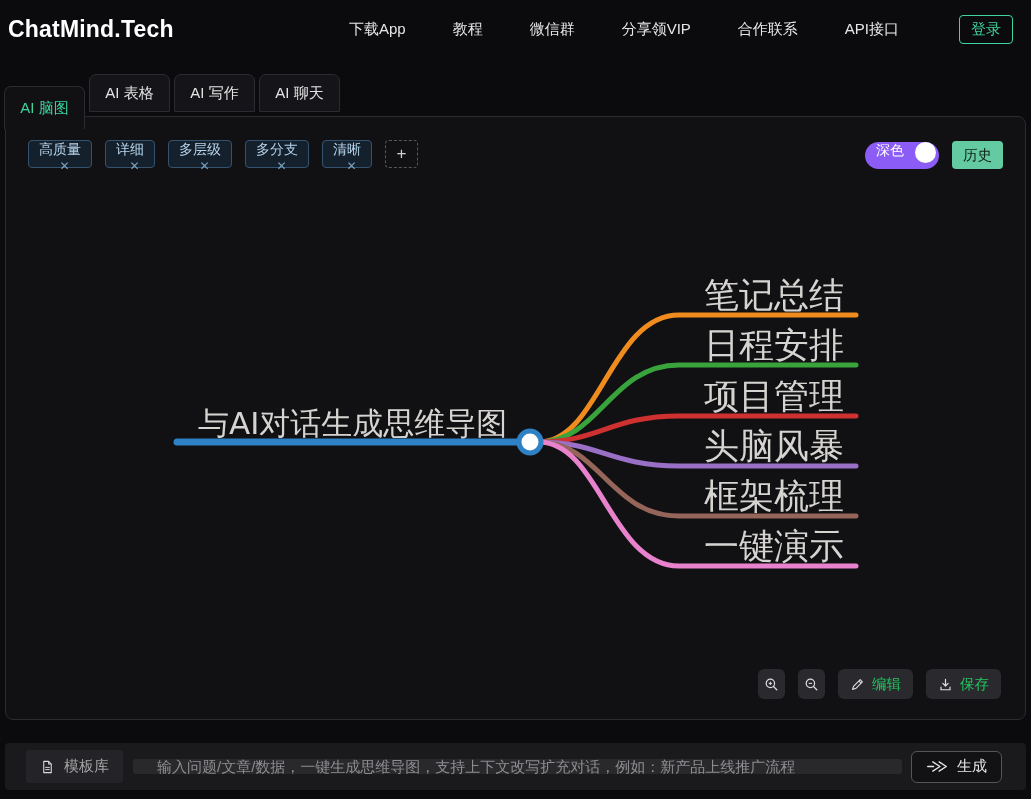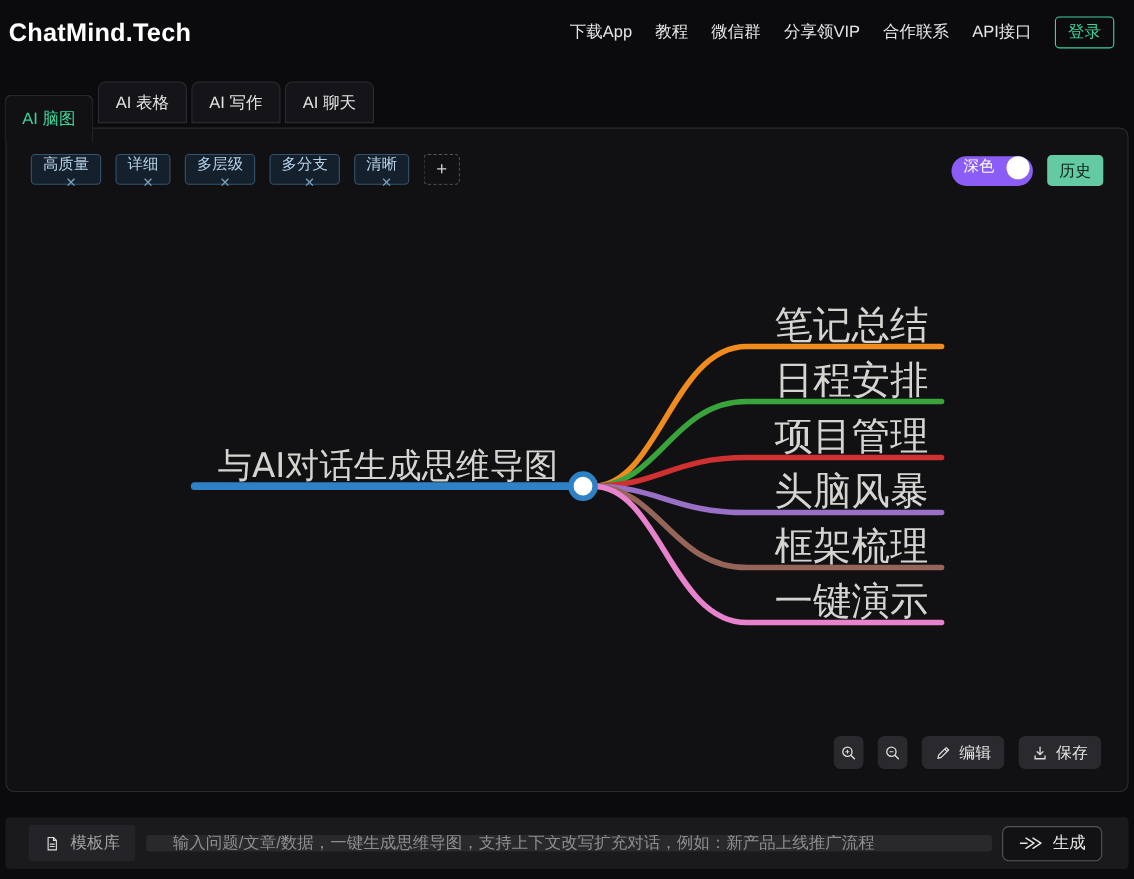--- a/index.html
+++ b/index.html
@@ -7,26 +7,27 @@
   body {
     background:#0b0b0e;
     font-family:"Liberation Sans","DejaVu Sans",sans-serif;
     color:#e8e8e8;
     position:relative;
     overflow:hidden;
   }
   
   .header { height:58px; display:flex; align-items:center; padding:0 18px 0 8px; }
   .logo { font-size:23px; font-weight:700; color:#ffffff; letter-spacing:.2px; }
-  .nav { margin-left:auto; display:flex; align-items:center; gap:21px; font-size:15px; }
+  .nav { margin-left:auto; display:flex; align-items:center; gap:47px; font-size:15px; }
   .nav a { color:#e6e6e6; text-decoration:none; cursor:pointer; }
   .login-btn {
     border:1px solid #3ed49b; color:#3ed49b; background:transparent;
     font-size:15px; padding:4px 11px; border-radius:4px; cursor:pointer;
     font-family:inherit;
+    margin-left:13px;
   }
   
   .tabbar { display:flex; gap:4px; padding-left:4px; margin-top:16px; height:38px;
             align-items:flex-start; position:relative; z-index:2; }
   .tab {
     width:81px; height:38px; display:flex; align-items:center; justify-content:center;
     background:#151519; border:1px solid #2b2b31; border-radius:7px 7px 0 0;
     font-size:15px; color:#e3e3e3; cursor:pointer;
   }
   .tab.active { height:43px; margin-bottom:-5px; border-bottom:none;
@@ -59,21 +60,21 @@
     height:28px; padding:0 11px; background:#63caa2; color:#0d221a;
     border:none; border-radius:4px; font-size:14.5px; cursor:pointer; font-family:inherit;
   }
   
   .mindmap { position:absolute; left:0; top:0; width:1019px; height:602px; }
   .mindmap text { font-family:"DejaVu Sans","Liberation Sans",sans-serif; fill:#d6d4d0; }
   
   .panel-controls { position:absolute; bottom:20px; right:24px; display:flex; gap:13px; align-items:center; }
   .ctl-btn {
     height:30px; background:#2a2a2e; border:none; border-radius:6px;
-    color:#e5e5e5; font-size:14.5px; font-family:inherit; cursor:pointer;
+    color:#22c55e; font-size:14.5px; font-family:inherit; cursor:pointer;
     display:flex; align-items:center; justify-content:center; gap:7px; padding:0 12px;
   }
   .ctl-btn.icon-only { width:27px; padding:0; }
   
   .composer {
     margin:23px 5px 0 5px; height:47px; background:#1a1a1d; border-radius:4px;
     display:flex; align-items:center; padding:0 24px 0 21px;
   }
   .template-btn {
     height:33px; padding:0 14px; background:#242428; border:none; border-radius:3px;

